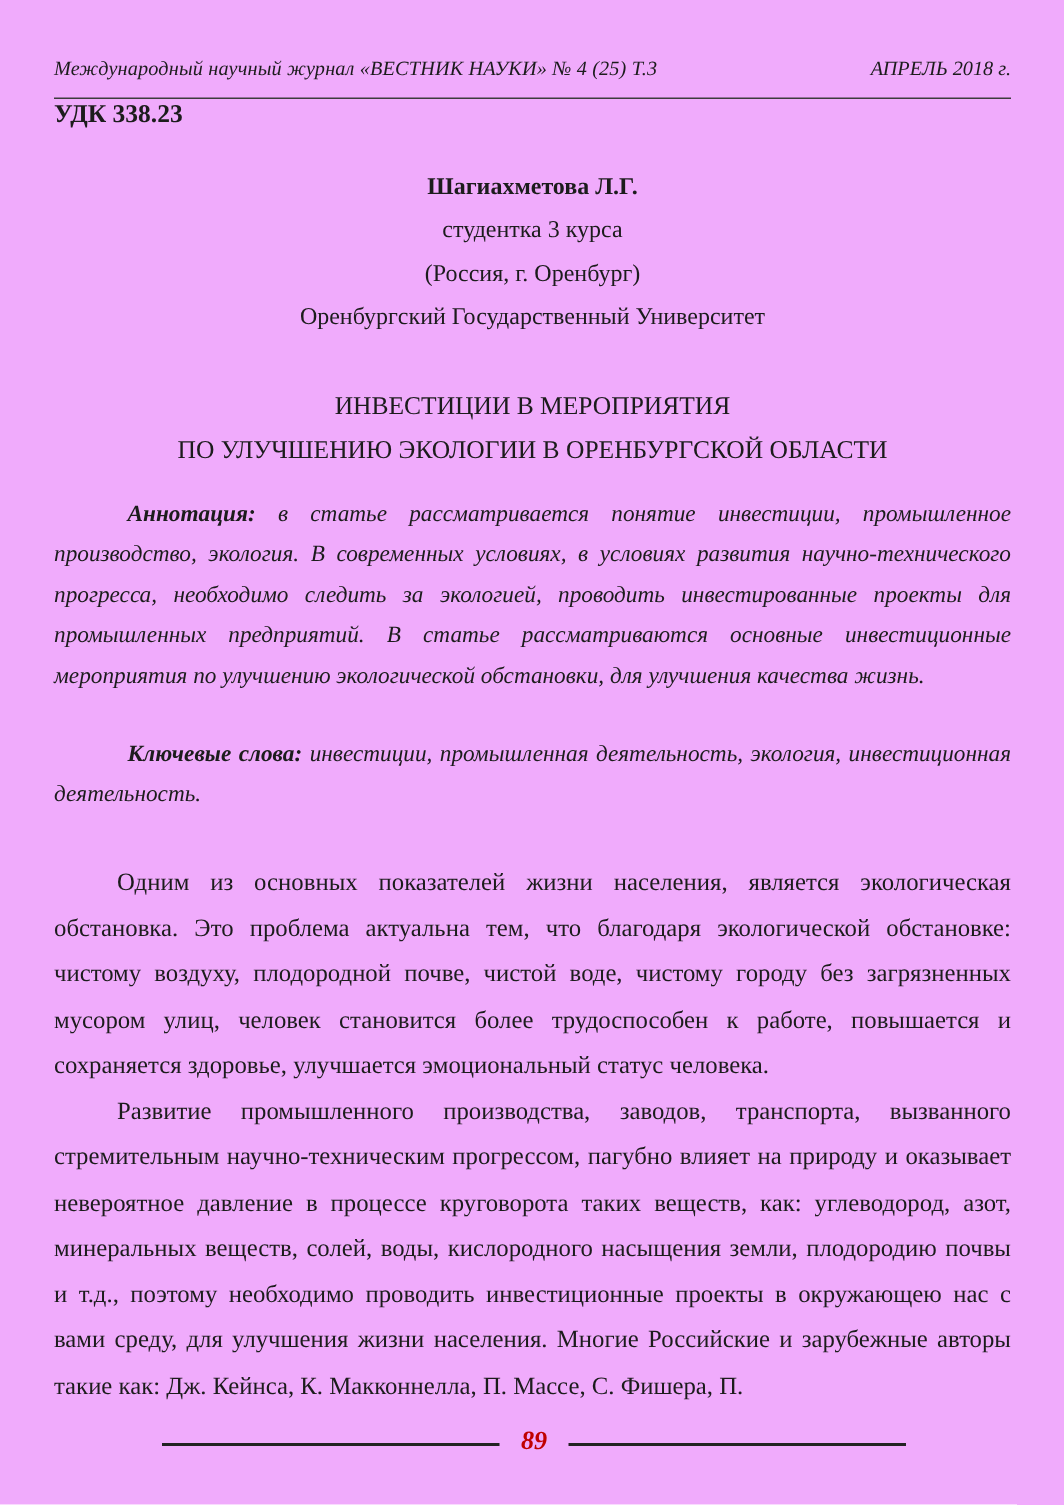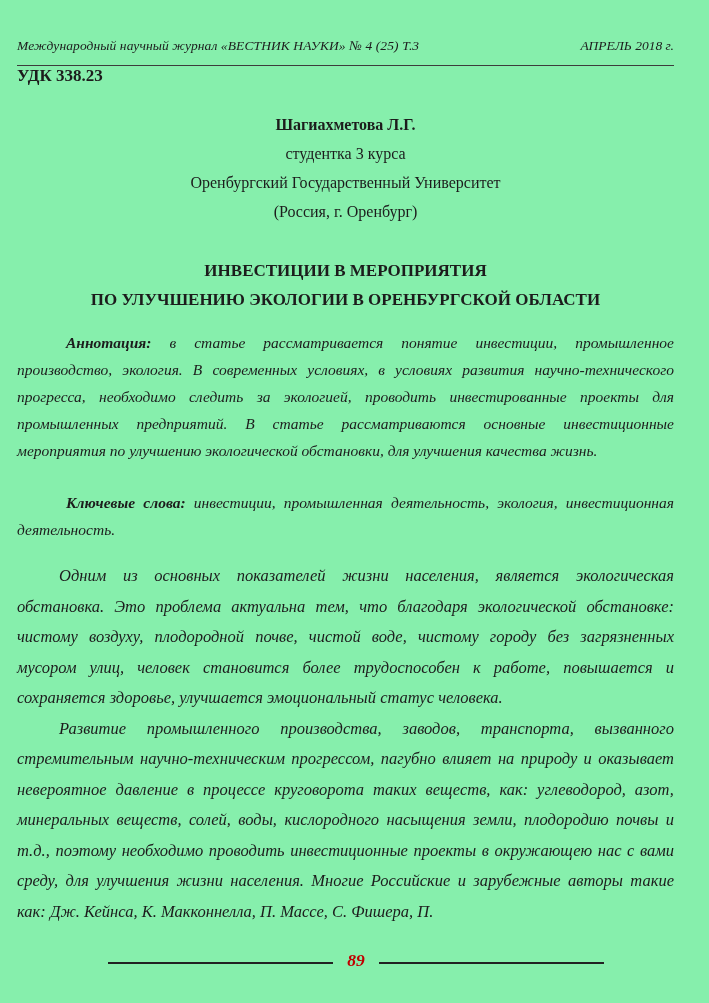--- a/index.html
+++ b/index.html
@@ -1,24 +1,24 @@
 <!DOCTYPE html>
 <html><head>
 <meta charset="utf-8">
 <style>
   * { box-sizing: border-box; }
   html, body { margin: 0; padding: 0; background: #ffffff; }
   .page {
     position: relative;
     width: 709px;
     height: 1003px;
-    background: #86efac;
+    background: #f0abfc;
     font-family: "Liberation Serif", serif;
     color: #1c1c1c;
-    padding: 38px 35px 0 17px;
+    padding: 38px 35px 0 36px;
     overflow: hidden;
   }
   .header {
     display: flex;
     justify-content: space-between;
     align-items: baseline;
     font-style: italic;
     font-size: 13.5px;
     white-space: nowrap;
   }
@@ -35,41 +35,40 @@
   .author-block {
     margin-top: 24px;
     text-align: center;
     font-size: 16px;
     line-height: 29px;
   }
   .author-name { font-weight: bold; }
   .title {
     margin: 30px 0 0 0;
     text-align: center;
-    font-weight: bold;
+    font-weight: normal;
     font-size: 17px;
     line-height: 29px;
   }
   .abstract, .keywords {
     margin: 0;
     font-style: italic;
     font-size: 15.5px;
     line-height: 27px;
     text-align: justify;
     text-indent: 49px;
   }
   .abstract { margin-top: 15px; }
   .keywords { margin-top: 25px; }
   .lead-label { font-weight: bold; }
   .body-text {
-    margin-top: 18px;
+    margin-top: 30px;
     font-size: 16.5px;
     line-height: 30.5px;
     text-align: justify;
-    font-style: italic;
   }
   .body-text p {
     margin: 0;
     text-indent: 42px;
   }
   .footer {
     position: absolute;
     left: 108px;
     right: 105px;
     bottom: 34px;
@@ -101,22 +100,22 @@
     <span class="date">АПРЕЛЬ 2018 г.</span>
   </div>
 
   <div class="rule"></div>
 
   <div class="udc">УДК 338.23</div>
 
   <div class="author-block">
     <div class="author-name">Шагиахметова Л.Г.</div>
     <div>студентка 3 курса</div>
+    <div>(Россия, г. Оренбург)</div>
     <div>Оренбургский Государственный Университет</div>
-    <div>(Россия, г. Оренбург)</div>
   </div>
 
   <h1 class="title">
     <span>ИНВЕСТИЦИИ В МЕРОПРИЯТИЯ</span><br>
     <span>ПО УЛУЧШЕНИЮ ЭКОЛОГИИ В ОРЕНБУРГСКОЙ ОБЛАСТИ</span>
   </h1>
 
   <p class="abstract">
     <span class="lead-label">Аннотация:</span><span> в статье рассматривается понятие инвестиции, промышленное производство, экология. В современных условиях, в условиях развития научно-технического прогресса, необходимо следить за экологией, проводить инвестированные проекты для промышленных предприятий. В статье рассматриваются основные инвестиционные мероприятия по улучшению экологической обстановки, для улучшения качества жизнь.</span>
   </p>

